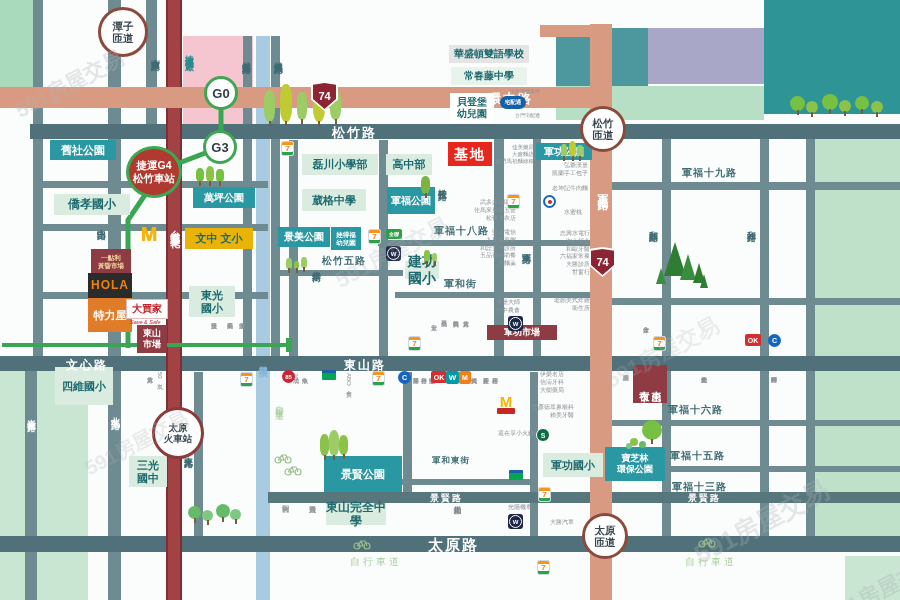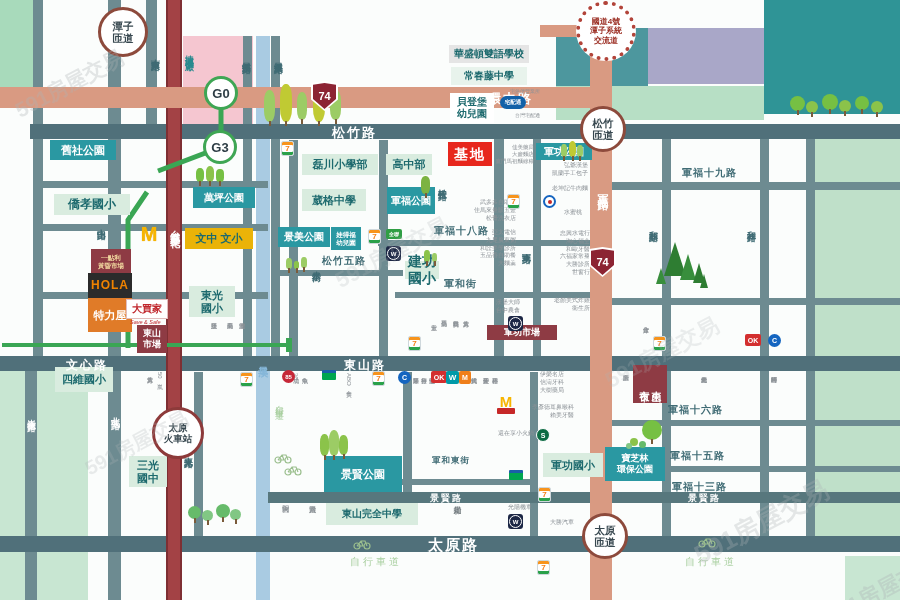--- a/index.html
+++ b/index.html
@@ -101,34 +101,34 @@
     <div class="el lbl park" style="left: 278px; top: 227px; width: 52px; height: 20px; font-size: 10px;">景美公園</div>
     <div class="el lbl park" style="left: 324px; top: 456px; width: 78px; height: 36px;">景賢公園</div>
     <div class="el lbl park" style="left: 605px; top: 447px; width: 60px; height: 34px; font-size: 9px;">寶芝林
 環保公園</div>
     <div class="el lbl park" style="left: 331px; top: 227px; width: 30px; height: 23px; font-size: 6.5px;">娃得福
 幼兒園</div>
     <div class="el lbl school" style="left: 54px; top: 194px; width: 76px; height: 21px; font-size: 12px;">僑孝國小</div>
     <div class="el lbl school" style="left: 185px; top: 228px; width: 68px; height: 21px; font-size: 11px; background: #eab308;">文中 文小</div>
     <div class="el lbl school" style="left: 189px; top: 286px; width: 46px; height: 31px;">東光
 國小</div>
-    <div class="el lbl school" style="left: 55px; top: 367px; width: 58px; height: 25px;">四維國小</div>
+    <div class="el lbl school" style="left: 55px; top: 367px; width: 58px; height: 38px;">四維國小</div>
     <div class="el lbl school" style="left: 129px; top: 456px; width: 38px; height: 31px;">三光
 國中</div>
     <div class="el lbl school" style="left: 302px; top: 154px; width: 76px; height: 21px;">磊川小學部</div>
     <div class="el lbl school" style="left: 386px; top: 154px; width: 46px; height: 21px;">高中部</div>
     <div class="el lbl school" style="left: 302px; top: 189px; width: 64px; height: 22px;">葳格中學</div>
     <div class="el lbl school" style="left: 449px; top: 45px; width: 80px; height: 18px; font-size: 10px; background: #e5e5e5;">華盛頓雙語學校</div>
     <div class="el lbl school" style="left: 451px; top: 67px; width: 76px; height: 18px; font-size: 10px; background: rgb(232, 243, 236);">常春藤中學</div>
     <div class="el lbl school" style="left: 450px; top: 93px; width: 44px; height: 30px; font-size: 10px; background: rgb(255, 255, 255);">貝登堡
 幼兒園</div>
     <div class="el lbl school" style="left: 405px; top: 261px; width: 34px; height: 18px; font-size: 14px;">建功
 國小</div>
     <div class="el lbl school" style="left: 543px; top: 453px; width: 60px; height: 24px;">軍功國小</div>
-    <div class="el lbl school" style="left: 326px; top: 503px; width: 92px; height: 22px; font-size: 10px;">東山完全中學</div>
+    <div class="el lbl school" style="left: 326px; top: 503px; width: 60px; height: 22px; font-size: 12px;">東山完全中學</div>
     <div class="el lbl market" style="left: 91px; top: 249px; width: 40px; height: 26px; font-size: 6.5px; color: rgb(242, 217, 160);">一點利
 黃昏市場</div>
     <div class="el lbl market" style="left: 137px; top: 325px; width: 30px; height: 28px;">東山
 市場</div>
     <div class="el lbl market" style="left: 487px; top: 325px; width: 70px; height: 15px;">軍功市場</div>
     <div class="el lbl nm" style="left: 633px; top: 365px; width: 34px; height: 38px;">夜市
 東山</div>
     <div class="el lbl hola" style="left: 88px; top: 273px; width: 44px; height: 25px;">HOLA</div>
     <div class="el lbl tlw" style="left: 88px; top: 298px; width: 44px; height: 34px;">特力屋</div>
     <div class="el lbl shopbox" style="left: 126px; top: 299px; width: 42px; height: 20px;">大買家</div>
@@ -223,29 +223,28 @@
     <div class="el lbl vtiny" style="left: 622px; top: 370px;">東山診所</div>
     <div class="el lbl vtiny" style="left: 700px; top: 372px;">老先覺火鍋</div>
     <div class="el lbl vtiny" style="left: 770px; top: 372px;">阿禧師料理</div>
     <div class="el lbl vtiny" style="left: 146px; top: 372px;">八方雲集</div>
     <div class="el lbl vtiny" style="left: 156px; top: 372px;">50嵐</div>
     <div class="el lbl vtiny" style="left: 210px; top: 318px;">拉亞漢堡</div>
     <div class="el lbl vtiny" style="left: 226px; top: 318px;">東山藥局</div>
     <div class="el lbl vtiny" style="left: 238px; top: 318px;">池上便當</div>
     <div class="el badge b-ramp" style="left: 98px; top: 7px; width: 50px; height: 50px;">潭子
 匝道</div>
-    <div class="el badge b-gear" style="left: 576px; top: 1px; width: 60px; height: 60px;">國道4號
-潭子系統
-交流道</div>
     <div class="el badge b-ramp" style="left: 580px; top: 106px; width: 46px; height: 46px;">松竹
 匝道</div>
     <div class="el badge b-ramp" style="left: 582px; top: 513px; width: 46px; height: 46px;">太原
 匝道</div>
     <div class="el badge b-station" style="left: 204px; top: 76px; width: 34px; height: 34px;">G0</div>
     <div class="el badge b-station" style="left: 203px; top: 130px; width: 34px; height: 34px;">G3</div>
+    <div class="el badge b-g4" style="left: 126px; top: 146px; width: 56px; height: 52px;">捷運G4
+松竹車站</div>
     <div class="el badge b-rail" style="left: 152px; top: 407px; width: 52px; height: 52px;">太原
 火車站</div>
     <div class="el shield" style="left: 311px; top: 81px; width: 27px; height: 30px;">
       <span>74</span>
     </div>
     <div class="el shield" style="left: 589px; top: 247px; width: 27px; height: 30px;">
       <span>74</span>
     </div>
     <div class="el ic" style="left: 281px; top: 141px; width: 13px; height: 15px; background: rgb(255, 255, 255); border: 1px solid rgb(207, 216, 220); border-radius: 2px; box-shadow: rgb(247, 148, 29) 0px 3px 0px inset, rgb(42, 161, 74) 0px -3px 0px inset; color: rgb(245, 127, 23); font-size: 8px;">7</div>
     <div class="el ic" style="left: 368px; top: 229px; width: 13px; height: 15px; background: rgb(255, 255, 255); border: 1px solid rgb(207, 216, 220); border-radius: 2px; box-shadow: rgb(247, 148, 29) 0px 3px 0px inset, rgb(42, 161, 74) 0px -3px 0px inset; color: rgb(245, 127, 23); font-size: 8px;">7</div>

